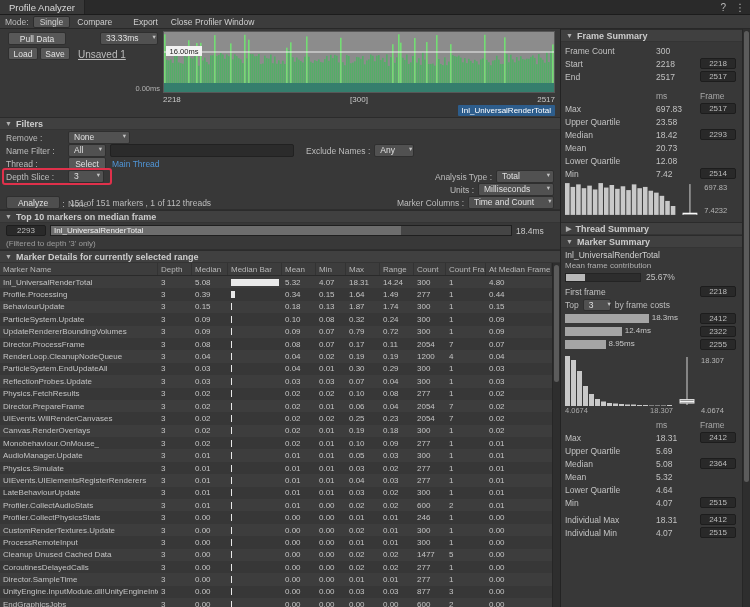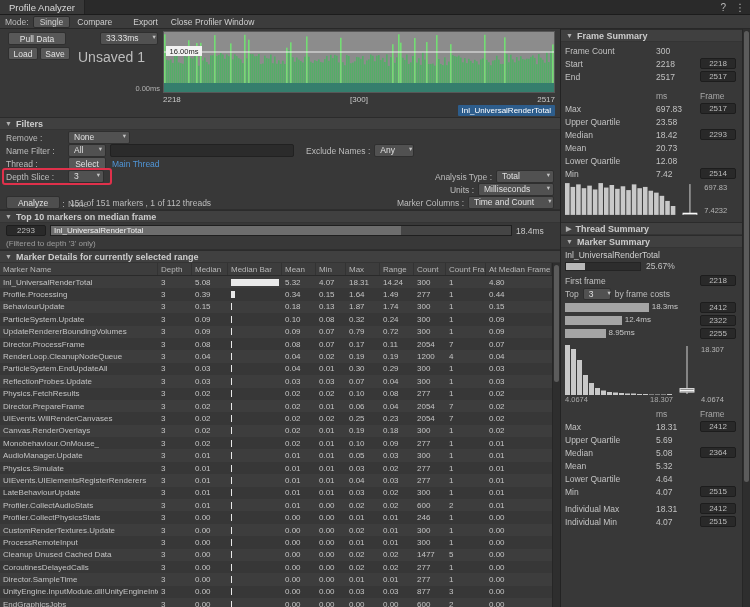--- a/index.html
+++ b/index.html
@@ -27,21 +27,21 @@
 .right{width:190px;border-left:1px solid #232323;display:flex;}
 .rcontent{width:182px;display:flex;flex-direction:column;overflow:hidden;}
 .vscroll{width:8px;background:#2e2e2e;border-left:1px solid #262626;position:relative;}
 .vthumb{position:absolute;left:1px;right:1px;background:#5b5b5b;border-radius:3px;}
 
 .toparea{position:relative;height:88px;}
 .pa-btn{position:absolute;left:8px;top:3px;width:58px;}
 .ftime-dd{position:absolute;left:100px;top:3px;width:58px;}
 .load-btn{position:absolute;left:8px;top:18px;width:30px;}
 .save-btn{position:absolute;left:40px;top:18px;width:30px;}
-.session{position:absolute;left:78px;top:20px;font-size:14px;color:#bdbdbd;}
+.session{position:absolute;left:78px;top:20px;font-size:10px;color:#bdbdbd;text-decoration:underline;}
 .graph{position:absolute;left:163px;top:2px;width:392px;height:62px;background:#8c8c8c;border:1px solid #575757;}
 .ymarker{position:absolute;left:2px;top:14px;width:36px;height:10px;background:#f2f2f2;color:#1d1d1d;font-size:7.5px;display:flex;align-items:center;justify-content:center;z-index:2;}
 .yzero{position:absolute;left:126px;top:55px;width:34px;text-align:right;font-size:7.5px;color:#b2b2b2;}
 .xaxis{position:absolute;left:163px;top:66px;width:392px;display:flex;justify-content:space-between;font-size:8px;color:#c9c9c9;}
 .seltag{position:absolute;right:5px;top:76px;background:#2d5d8c;color:#fff;font-size:8px;padding:1px 4px;border-radius:1px;}
 
 .filters-body{position:relative;height:80px;border-bottom:1px solid #2e2e2e;}
 .frow{position:absolute;left:6px;height:13px;display:flex;align-items:center;font-size:8.5px;}
 .flabel{width:62px;color:#bdbdbd;white-space:nowrap;}
 .rfrow{position:absolute;right:6px;height:13px;display:flex;align-items:center;gap:4px;font-size:8.5px;}
@@ -977,20 +977,21 @@
       <div class="sech mt4">
         <span class="fold">▶</span>
         <span>Thread Summary</span>
       </div>
 
       <div class="sech">
         <span class="fold">▼</span>
         <span>Marker Summary</span>
       </div>
       <div class="mname">Inl_UniversalRenderTotal</div>
+      <div class="msub">Mean frame contribution</div>
       <div class="contribrow">
         <span class="contribtrack">
             <span class="contribfill" id="contrib-fill" style="width: 25.67%;"></span>
           </span>
         <span style="font-size:8.5px">25.67%</span>
       </div>
       <div class="rrow mt2">
         <span class="rlabel">First frame</span>
         <span class="rms"></span>
         <span class="rframe">

